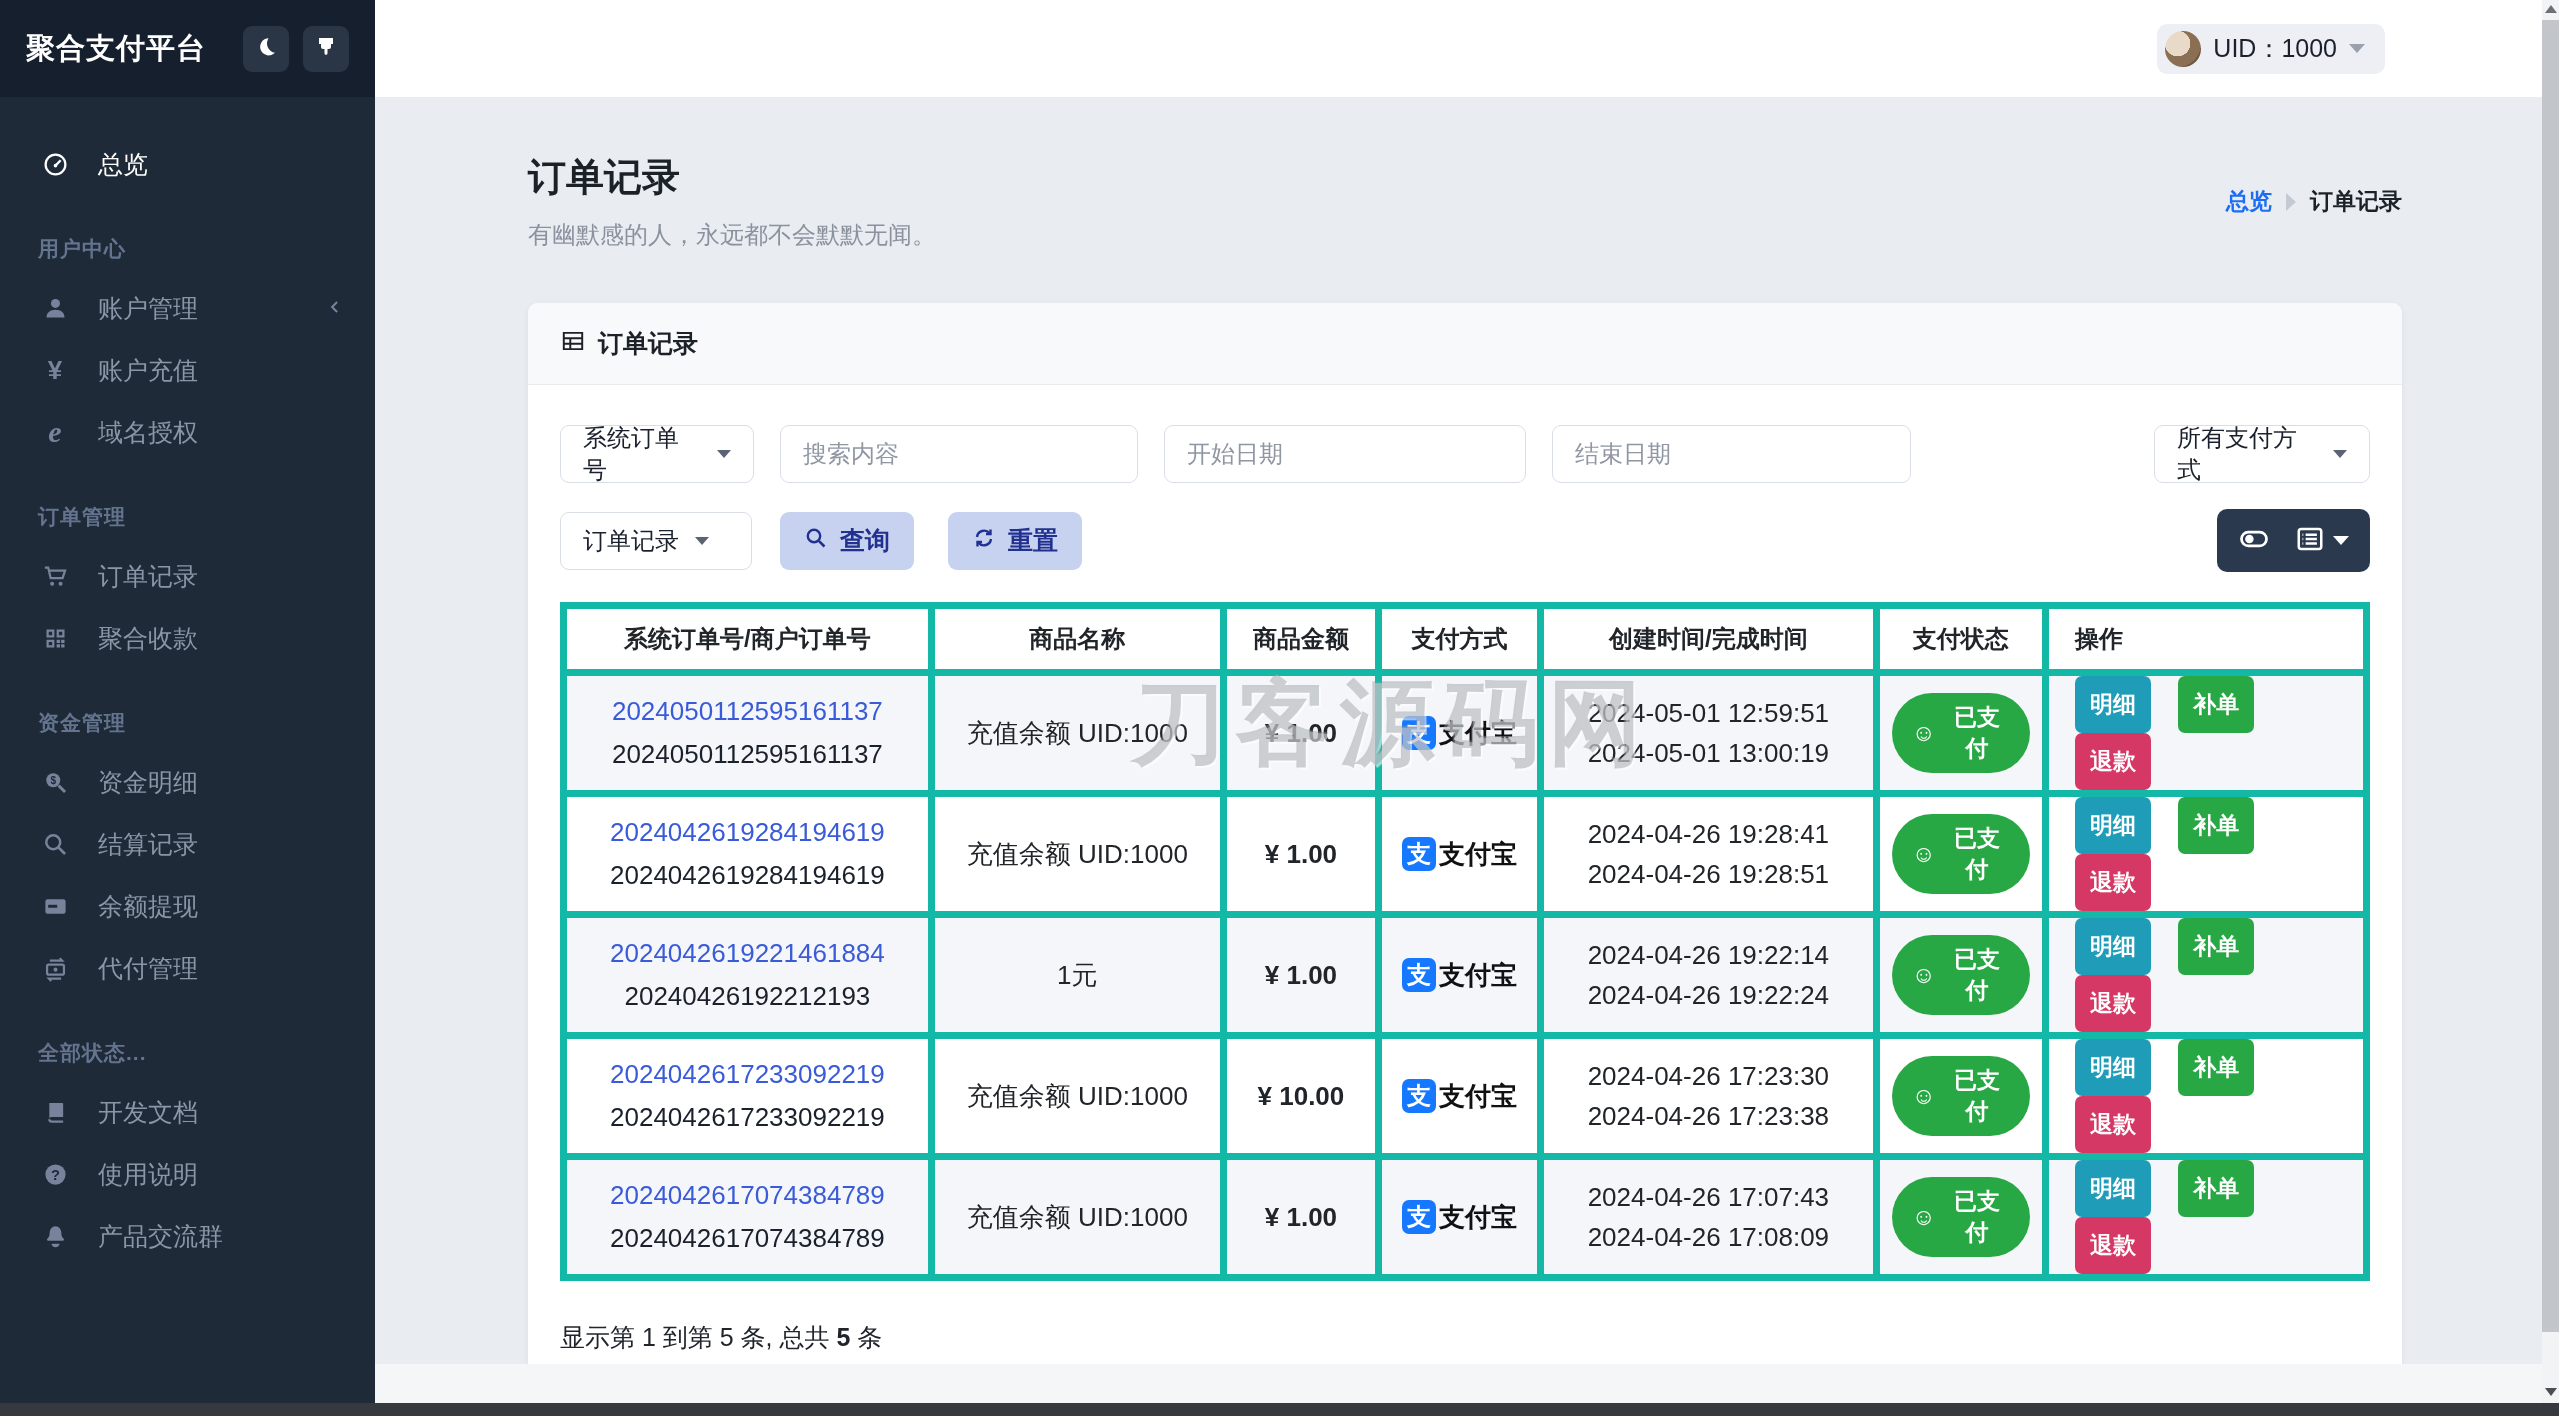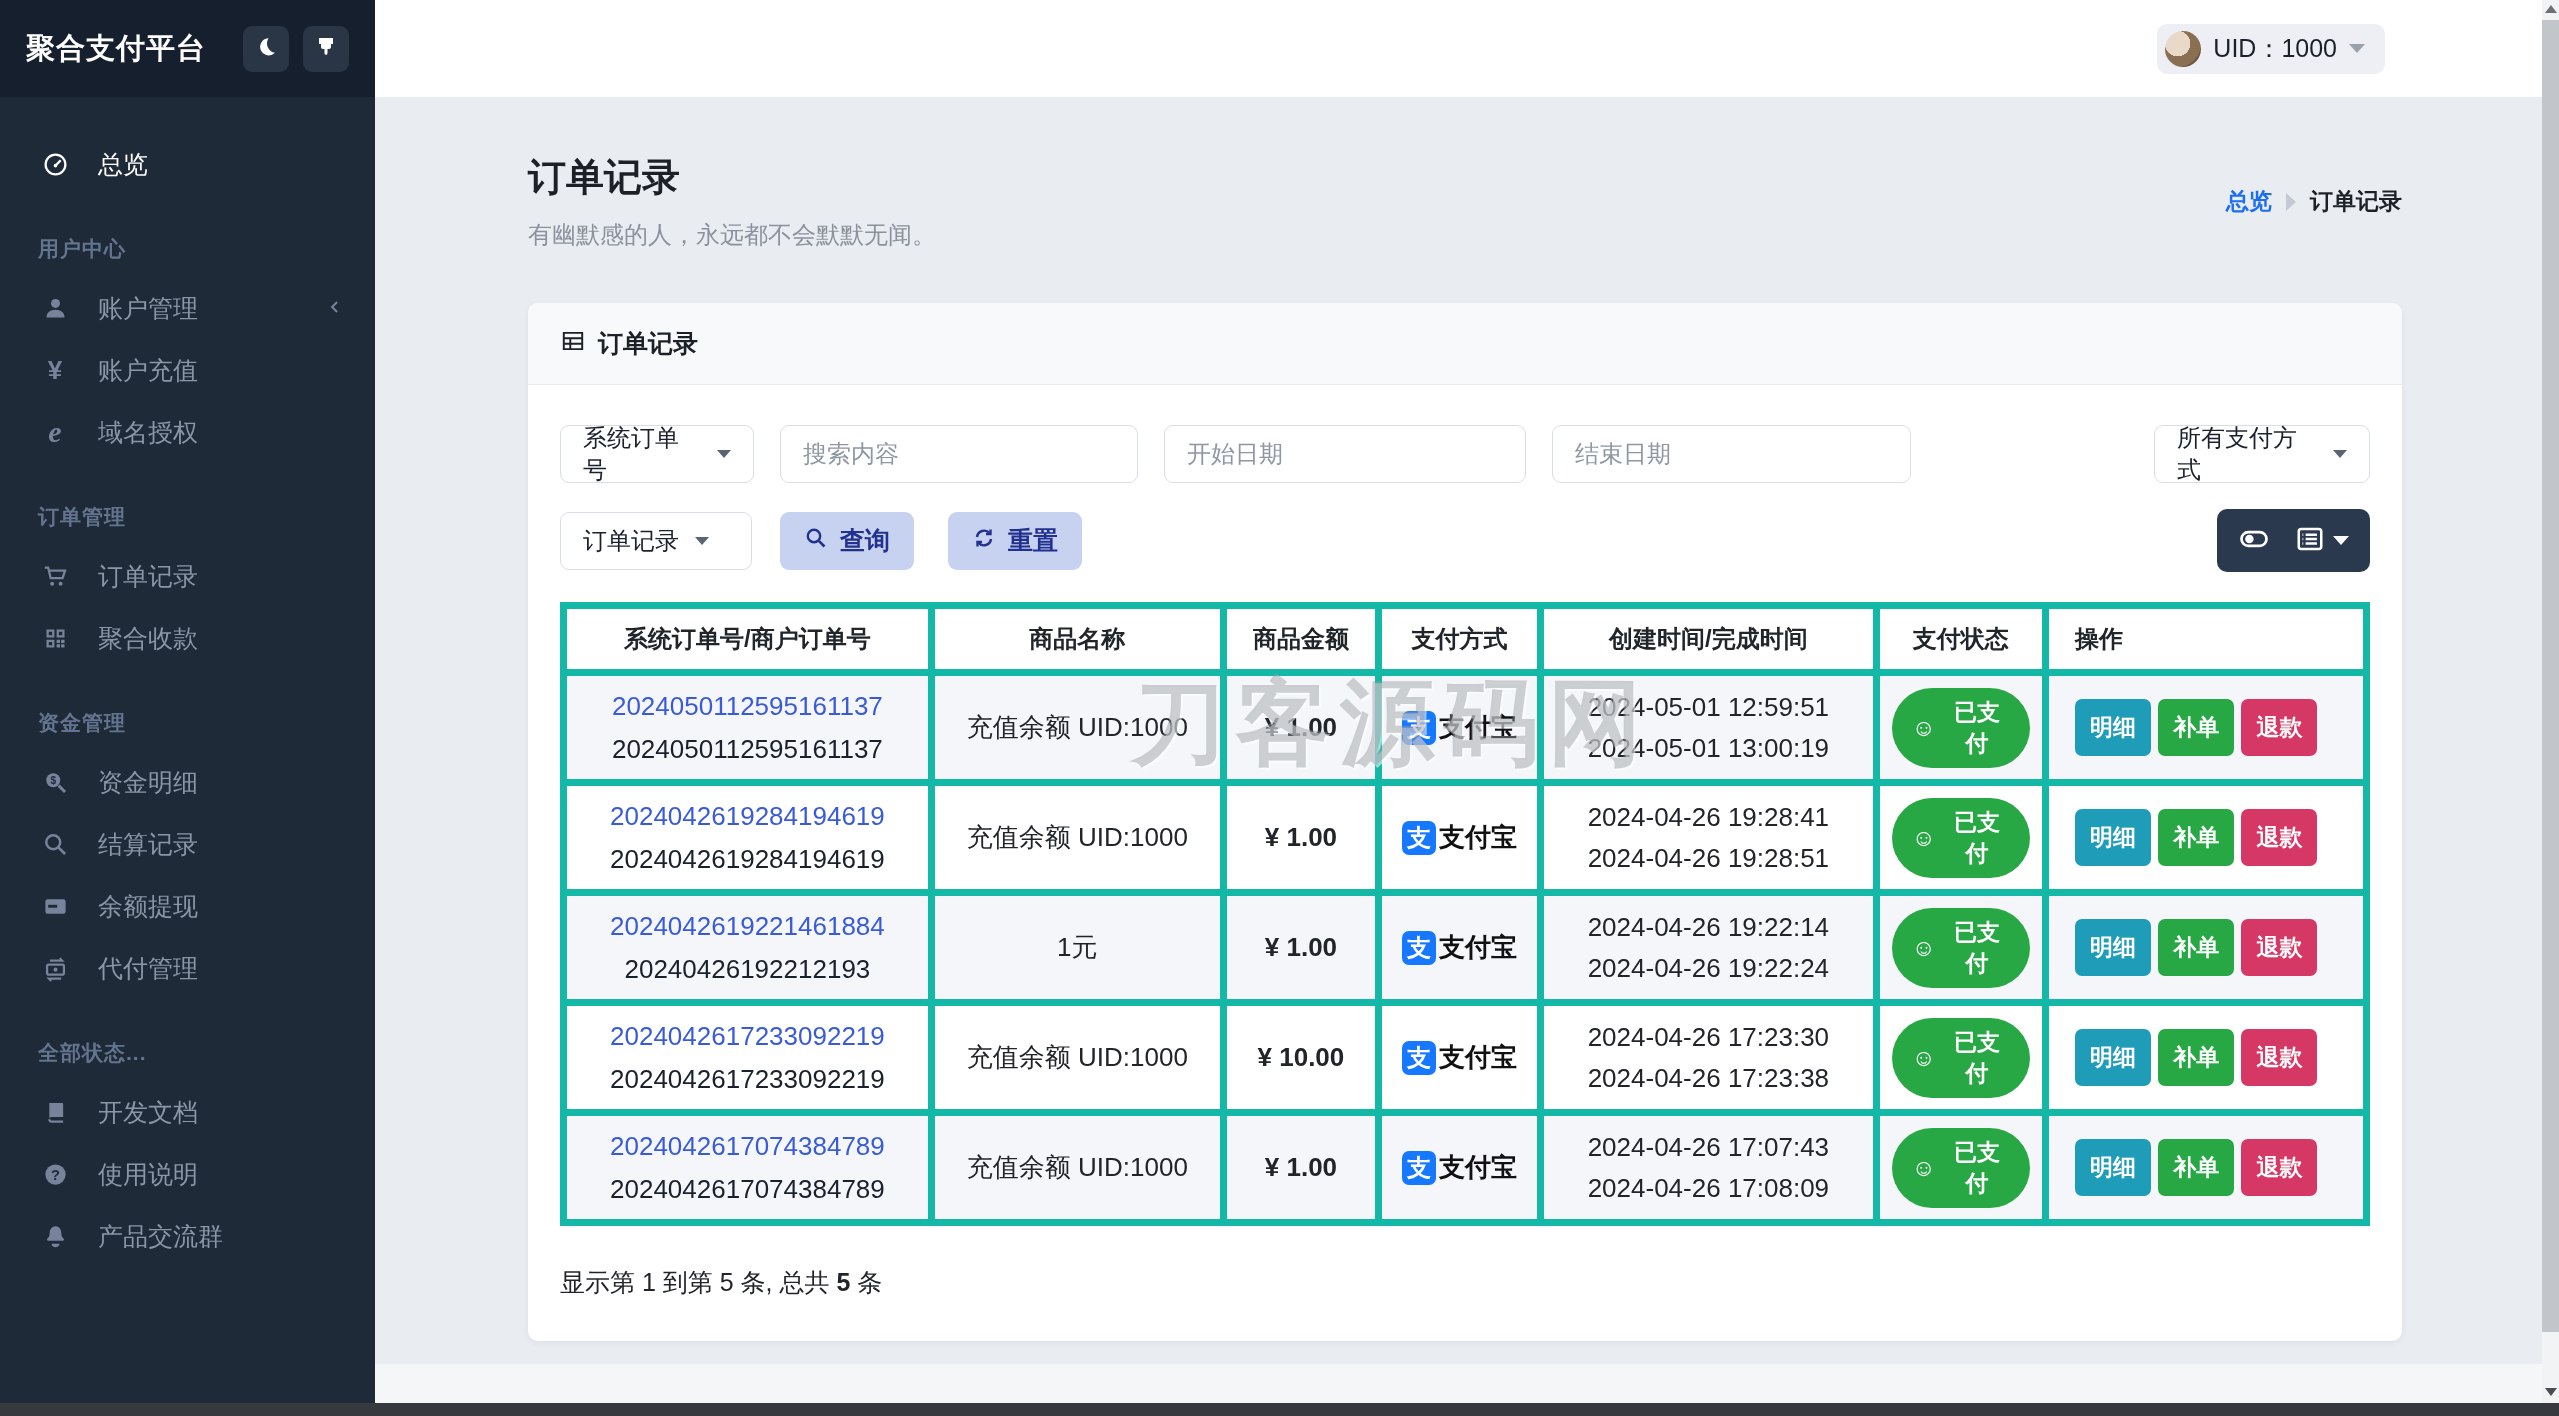--- a/index.html
+++ b/index.html
@@ -98,21 +98,21 @@
   .c-amount { font-weight:bold; }
   .pay-flex { display:flex; align-items:center; justify-content:center; gap:3px; }
   .alipay-badge { width:34px; height:34px; border-radius:7px; background:#1678ff; color:#fff;
     font-size:24px; font-weight:bold; display:flex; align-items:center; justify-content:center; }
   .pay-name { font-weight:bold; color:#111; }
   .c-time div { line-height:1.55; }
   .badge-paid { display:inline-flex; align-items:center; gap:8px; background:#28a745; color:#fff;
     border-radius:999px; padding:9px 20px; font-size:23px; font-weight:bold; }
   .smile { font-size:24px; line-height:1; }
   .act-btn { border:none; border-radius:7px; color:#fff; font-size:23px; font-weight:bold;
-    padding:13px 15px; margin-right:0; cursor:pointer; font-family:inherit; }
+    padding:13px 15px; margin-right:20px; cursor:pointer; font-family:inherit; }
   .btn-detail { background:#1e9cb8; }
   .btn-resend { background:#28a745; }
   .btn-refund { background:#d63865; }
 
   .watermark { position:absolute; left:572px; top:58px; font-size:94px; font-weight:800;
     color:rgba(148,153,160,.45); letter-spacing:10px; pointer-events:none; white-space:nowrap;
     text-shadow:2px 2px 0 rgba(255,255,255,.55); z-index:5; }
 
   .table-footer { margin-top:40px; font-size:25px; color:#21252b; }
   .table-footer b { font-weight:bold; }

